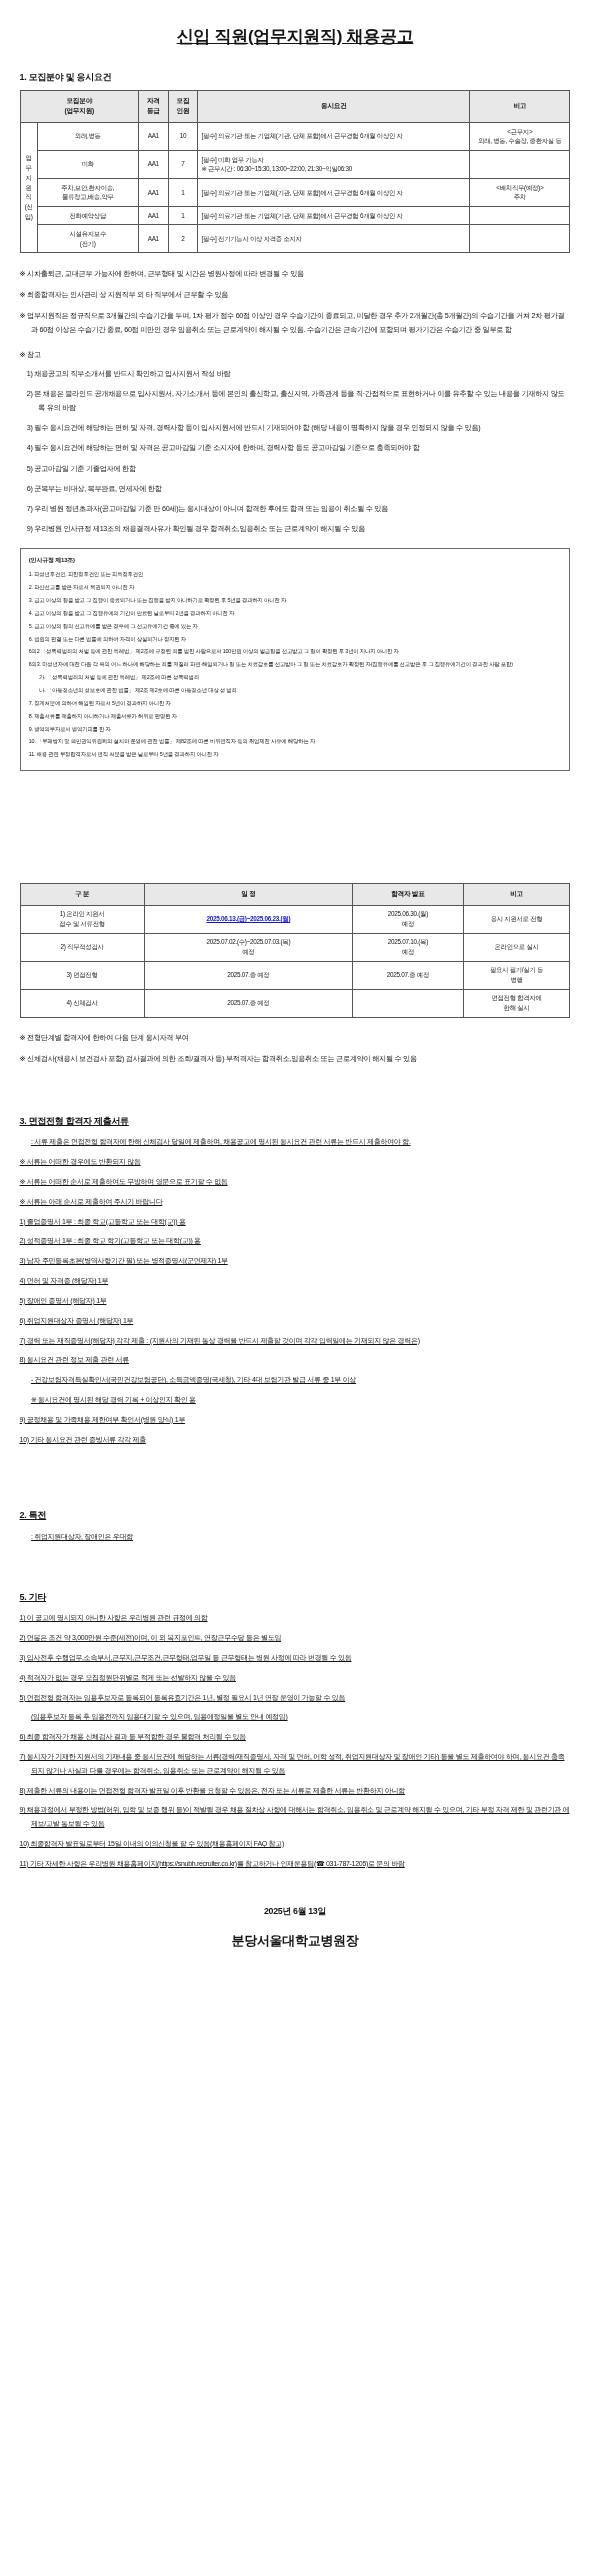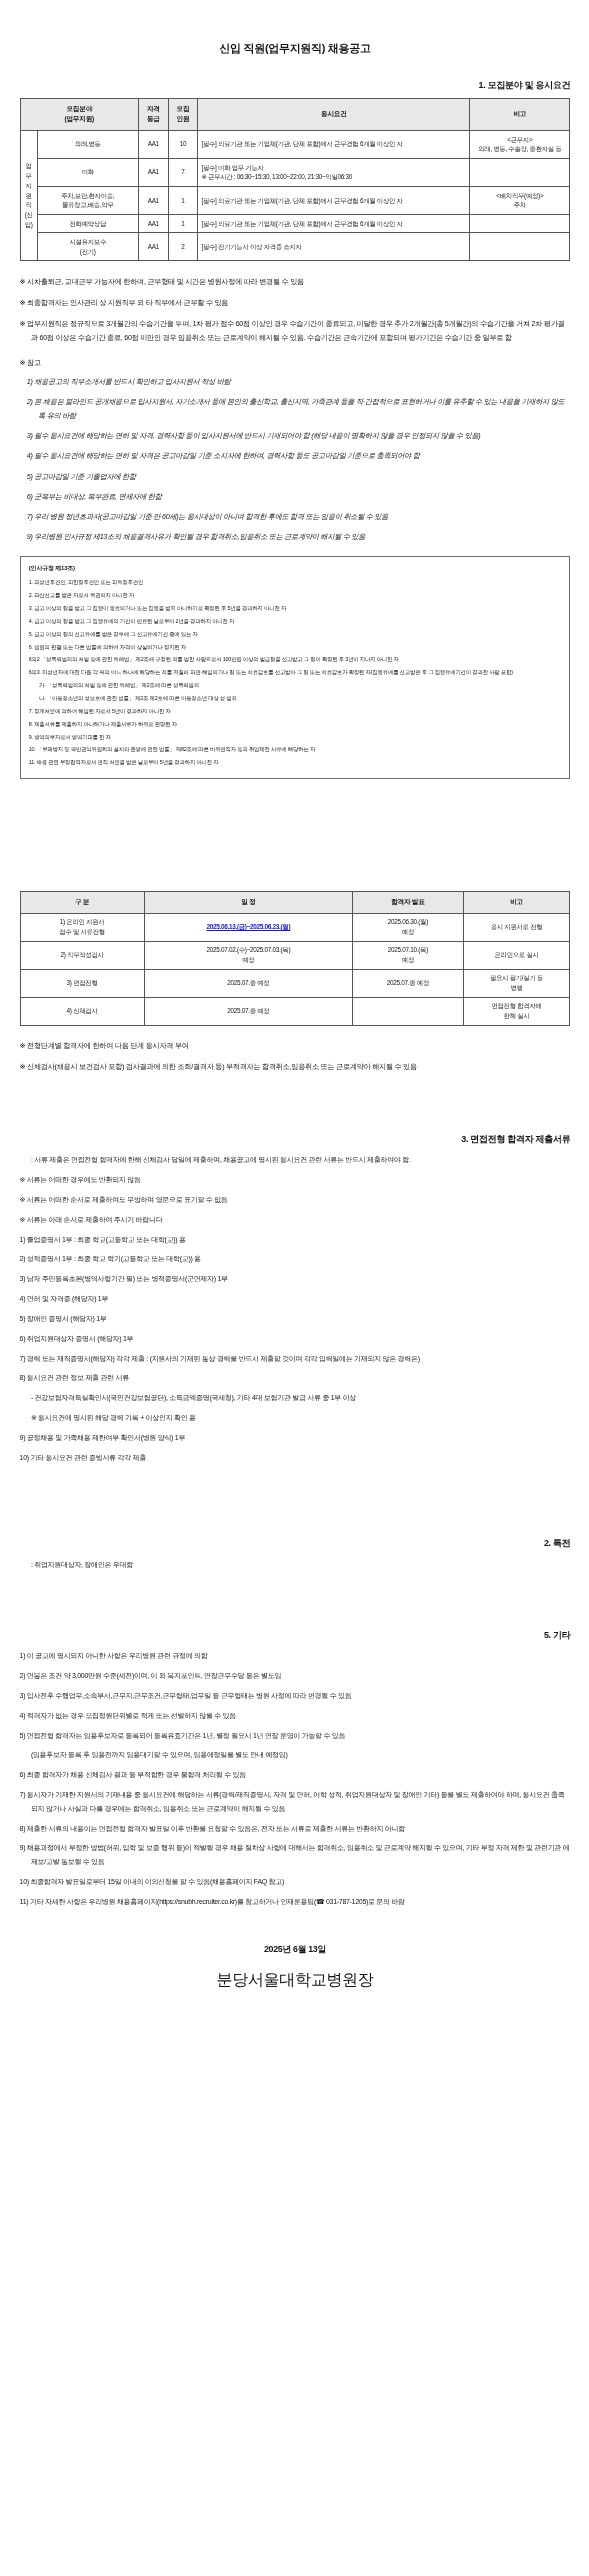--- a/index.html
+++ b/index.html
@@ -17,33 +17,33 @@
     width: 590px;
     min-height: 3342px;
     box-sizing: border-box;
     padding: 20.6px 19.6px 15.5px 19.6px;
     position: relative;
   }
 
   
   .doc-title {
     text-align: center;
-    font-size: 11px;
-    font-weight: bold;
-    letter-spacing: -0.3px;
-    margin: 20px 0 23px 0;
+    font-size: 17px;
+    font-weight: bold;
+    letter-spacing: -0.3px;
+    margin: 4px 0 23px 0;
+    text-decoration: underline;
   }
 
   
   .section-heading {
     font-size: 9px;
     font-weight: bold;
     letter-spacing: -0.3px;
     margin: 0 0 6.2px 0;
-    text-align: right;
   }
   .section-heading-2 {
     font-size: 9px;
     font-weight: bold;
     letter-spacing: -0.3px;
     margin: 0 0 7.2px 0;
   }
 
   
   table.grid {
@@ -119,21 +119,20 @@
     margin: 13.4px 0 6.2px 0;
   }
   .ref-list { margin: 0 0 0 7.2px; }
   .ref-item {
     font-size: 7.2px;
     letter-spacing: -0.3px;
     line-height: 1.95;
     margin: 0 0 6.2px 0;
     text-indent: -11.3px;
     padding-left: 11.3px;
-    font-style: italic;
   }
 
   
   .rule-box {
     border: 0.5px solid #6a6a6a;
     padding: 7.2px 8.2px 8.2px 8.2px;
     margin: 11.3px 0 13.4px 0;
   }
   .rule-box-title {
     font-size: 6px;
@@ -166,36 +165,36 @@
     line-height: 1.95;
     margin: 0 0 6.2px 0;
     text-indent: -11.3px;
     padding-left: 11.3px;
   }
   .body-item.ind1 {
     padding-left: 21.6px;
     text-indent: -10.3px;
   }
 
-  .sec-block { margin-top: 31px; }
+  .sec-block { margin-top: 21px; text-decoration: underline; }
 
   
   .footer {
     margin-top: 36px;
     text-align: center;
   }
   .footer .date {
     font-size: 8.8px;
     font-weight: bold;
     letter-spacing: -0.3px;
     margin-bottom: 13.4px;
   }
   .footer .issuer {
-    font-size: 16px;
-    font-weight: normal;
+    font-size: 13px;
+    font-weight: bold;
     letter-spacing: -0.3px;
   }
   .spacer-xl { height: 62px; }
   .spacer-lg { height: 36px; }
   .spacer-md { height: 20.6px; }
 </style>
 </head>
 <body>
 
 <div class="page">

